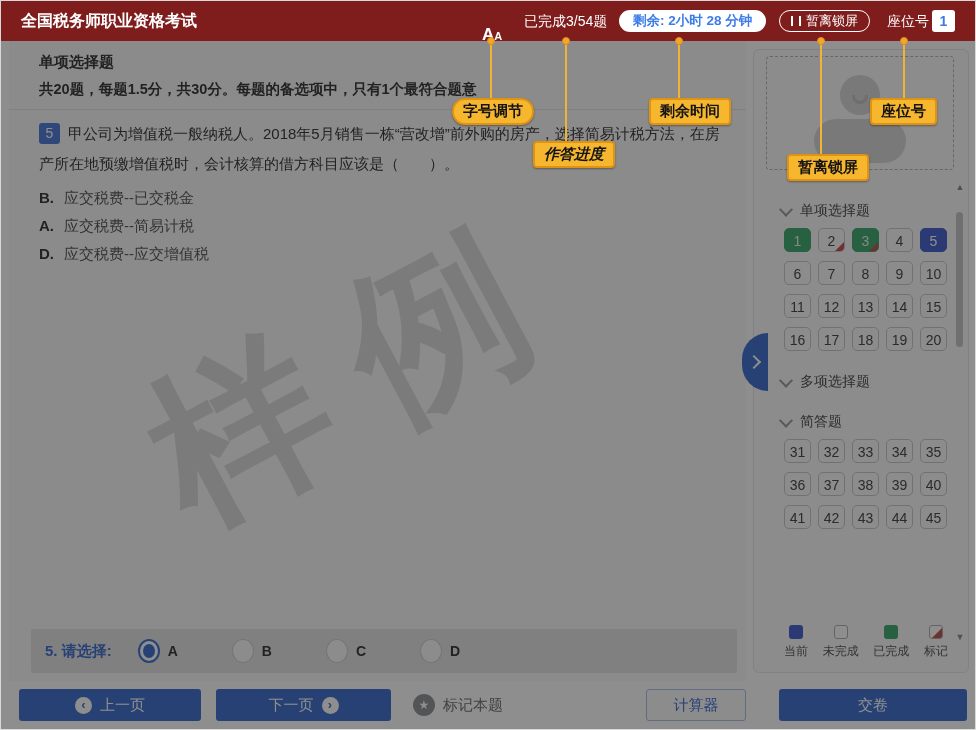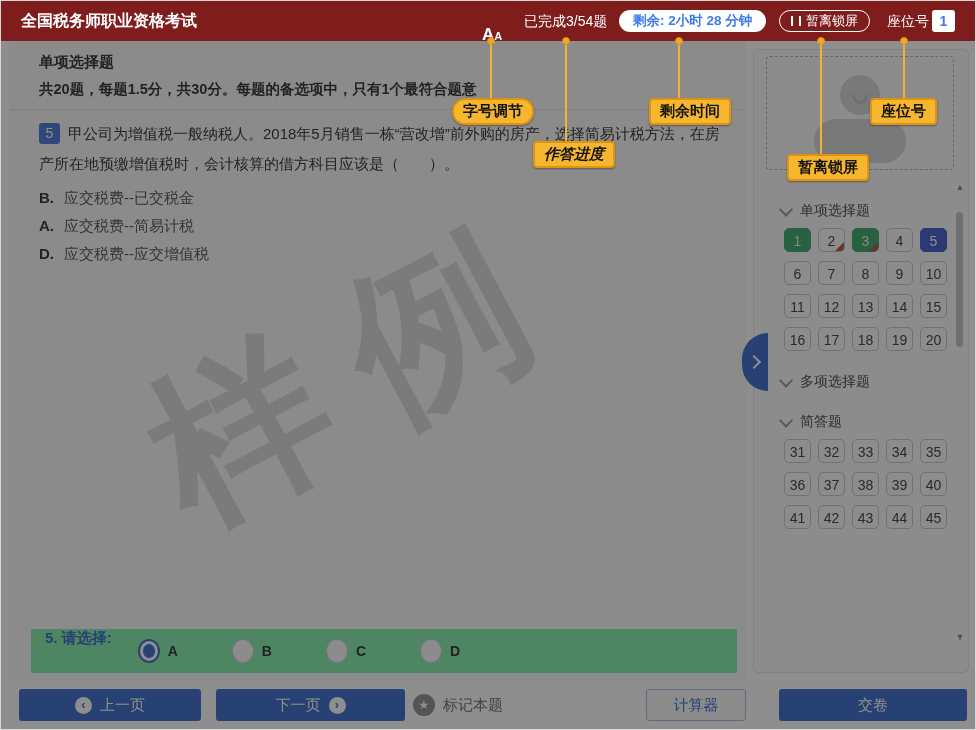--- a/index.html
+++ b/index.html
@@ -25,32 +25,32 @@
   .mp-desc{position:absolute;left:30px;top:39px;font-size:14.5px;font-weight:bold;color:#333;}
   .mp-divider{position:absolute;left:0;right:0;top:68px;height:1px;background:#E4E4E6;}
   .question{position:absolute;left:30px;top:78px;width:694px;font-size:15px;color:#333;line-height:30px;}
   .q-badge{display:inline-block;width:21px;height:21px;line-height:21px;text-align:center;background:#4D7BD8;color:#fff;font-size:14px;border-radius:3px;margin-right:8px;vertical-align:1px;}
   .options{position:absolute;left:30px;top:143px;}
   .option{height:28px;line-height:28px;font-size:15px;color:#555;}
   .option .letter{font-weight:bold;color:#333;margin-right:10px;}
   .watermark{position:absolute;left:350px;top:330px;transform:translate(-50%,-50%) rotate(-28deg);font-size:175px;letter-spacing:45px;color:rgba(40,40,40,0.14);font-weight:bold;white-space:nowrap;pointer-events:none;}
 
   
-  .answer-bar{position:absolute;left:22px;top:588px;width:706px;height:44px;background:#86efac;border-radius:2px;display:flex;padding-left:14px;box-sizing:border-box;}
+  .answer-bar{position:absolute;left:22px;top:588px;width:706px;height:44px;background:#e5e5e5;border-radius:2px;display:flex;align-items:center;padding-left:14px;box-sizing:border-box;}
   .ab-label{color:#3D6FD0;font-size:15px;font-weight:bold;margin-right:26px;}
   .radio-group{display:flex;align-items:center;margin-right:54px;cursor:pointer;}
   .radio{width:22px;height:24px;border-radius:50%;background:#FCFCFD;border:1px solid #CFCFD2;box-sizing:border-box;margin-right:8px;position:relative;}
   .radio.selected{border:2px solid #3D6FD0;background:#fff;}
   .radio.selected::after{content:"";position:absolute;left:3px;top:3px;width:12px;height:14px;border-radius:50%;background:#3D6FD0;}
   .radio-letter{font-size:14px;font-weight:bold;color:#333;}
 
   
   .footer-btn{position:absolute;top:688px;height:32px;border:none;border-radius:3px;font-size:15px;color:#fff;background:#3D6FD0;cursor:pointer;font-family:inherit;display:flex;align-items:center;justify-content:center;gap:8px;}
   .btn-prev{left:18px;width:182px;}
-  .btn-next{left:215px;width:189px;align-items:center;}
+  .btn-next{left:215px;width:175px;align-items:center;}
   .circle-arrow{display:inline-block;width:17px;height:17px;border-radius:50%;background:#fff;color:#3D6FD0;font-size:13px;line-height:16px;text-align:center;font-weight:bold;}
   .mark-group{position:absolute;left:412px;top:688px;height:32px;display:flex;align-items:center;gap:8px;cursor:pointer;background:none;border:none;padding:0;font-family:inherit;}
   .star-circle{width:22px;height:22px;border-radius:50%;background:#8F9296;color:#fff;font-size:12px;line-height:22px;text-align:center;}
   .mark-label{font-size:15px;color:#6e6e6e;}
   .btn-calc{left:645px;width:100px;background:#FBFBFC;border:1px solid #A9BEE8;color:#3D6FD0;}
   .btn-submit{left:778px;width:188px;text-align:right;}
 
   
   .sidebar{position:absolute;left:752px;top:48px;width:216px;height:624px;background:#FBFBFC;border:1px solid #E6E6E8;border-radius:6px;box-sizing:border-box;}
   .webcam{position:absolute;left:12px;top:6px;width:186px;height:112px;border:1px dashed #B5B5B8;border-radius:4px;}
@@ -208,20 +208,38 @@
           <div class="qbtn todo">38</div>
           <div class="qbtn todo">39</div>
           <div class="qbtn todo">40</div>
           <div class="qbtn todo">41</div>
           <div class="qbtn todo">42</div>
           <div class="qbtn todo">43</div>
           <div class="qbtn todo">44</div>
           <div class="qbtn todo">45</div>
         </div>
       </div>
+    <div class="legend">
+        <div class="legend-item">
+          <span class="legend-sq current"></span>
+          <span class="legend-label">当前</span>
+        </div>
+        <div class="legend-item">
+          <span class="legend-sq todo"></span>
+          <span class="legend-label">未完成</span>
+        </div>
+        <div class="legend-item">
+          <span class="legend-sq done"></span>
+          <span class="legend-label">已完成</span>
+        </div>
+        <div class="legend-item">
+          <span class="legend-sq marked"></span>
+          <span class="legend-label">标记</span>
+        </div>
+      </div>
     <div class="scrollbar">
       <div class="sb-up">▲</div>
       <div class="sb-thumb"></div>
       <div class="sb-down">▼</div>
     </div>
   </div>
 
   <div class="collapse-tab">
     <span class="chev-right"></span>
   </div>

